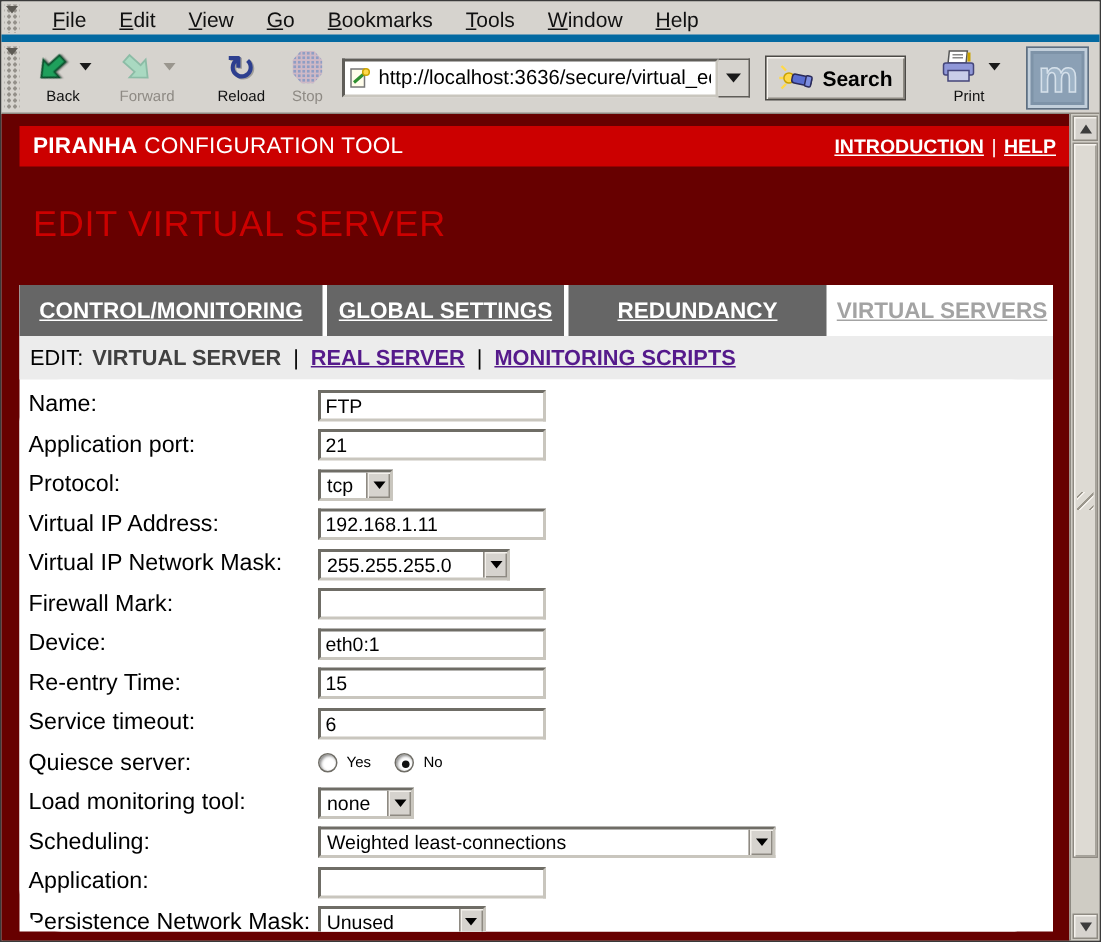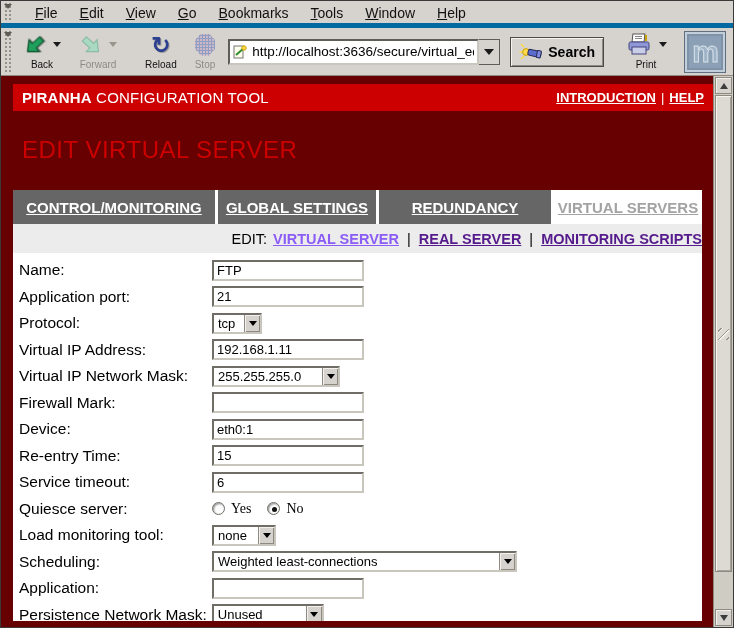--- a/index.html
+++ b/index.html
@@ -86,27 +86,27 @@
   .tabs { display:flex; background:#fff; height:34px; }
   .tab { background:#666666; color:#fff; font-size:15px; font-weight:bold;
          display:flex; align-items:center; justify-content:center; text-decoration:underline;
          margin-right:3px; cursor:pointer; }
   .tab:nth-child(1){ width:202px; }
   .tab:nth-child(2){ width:158px; }
   .tab:nth-child(3){ width:172px; }
   .tab.active { background:#ffffff; color:#a3a3a3; flex:1; margin-right:0; }
 
   .subnav { height:29px; background:#ececec; display:flex; align-items:center;
-            font-size:14.5px; padding-left:7px; color:#000;justify-content:flex-end; }
+            font-size:14.5px; padding-left:7px; color:#000; }
   .subnav .prefix { margin-right:6px; }
-  .subnav .cur { color:#8b5cf6; font-weight:bold; text-decoration:underline; }
+  .subnav .cur { color:#404040; font-weight:bold; }
   .subnav .sep { margin:0 8px; }
   .subnav a { color:#551a8b; font-weight:bold; text-decoration:underline; cursor:pointer; }
 
-  .form { flex:1; padding-top:4px; overflow:hidden; background:#fff; }
+  .form { flex:1; padding-top:4px; overflow:hidden; background:#fff;border-radius:28px; }
   .frow { height:26.5px; display:flex; align-items:center; padding-left:6px; }
   .flabel { width:193px; font-size:15.5px; color:#000; flex:none; }
   .frow.autolabel .flabel { width:auto; margin-right:5px; }
 
   .tinput { width:152px; height:21px; background:#fff; border:2px solid;
             border-color:#6f6d66 #c9c6be #c9c6be #6f6d66;
             font-size:13px; font-family:"Liberation Sans",sans-serif; padding:0 3px; color:#000; }
 
   .fselect { height:21px; display:flex; background:#fff; border:2px solid;
              border-color:#6f6d66 #c9c6be #c9c6be #6f6d66; cursor:pointer; }
@@ -117,21 +117,21 @@
   .fselect .fsel-btn .sel-caret { width:0; height:0; border-left:4px solid transparent;
              border-right:4px solid transparent; border-top:5px solid #000; }
   .w50 { width:50px; } .w128 { width:128px; } .w64 { width:64px; } .w305 { width:305px; } .w112 { width:112px; }
 
   .radio-group { display:flex; align-items:center; }
   .radio { width:13px; height:13px; border-radius:50%; background:#fff; border:1px solid #6f6d66;
            box-shadow: inset 1px 1px 2px rgba(0,0,0,.45), inset -1px -1px 0 #fff;
            margin-right:6px; position:relative; cursor:pointer; flex:none; }
   .radio.checked::after { content:""; position:absolute; left:3.5px; top:3.5px; width:5px; height:5px;
            border-radius:50%; background:#111; }
-  .radio-label { font-size:14px; margin-right:16px;font-family:Liberation Serif, serif; }
+  .radio-label { font-size:10px; margin-right:16px; }
 
   
   .vscroll { width:20px; background:#cfccc4; border-left:1px solid #8e8a82; position:relative; flex:none; }
   .sbtn { position:absolute; left:1px; right:1px; height:17px; background:#d6d3ce;
           border:1px solid #8e8a82; box-shadow: inset 1px 1px 0 #f4f1ec;
           display:flex; align-items:center; justify-content:center; }
   .sbtn.up { top:1px; } .sbtn.down { bottom:1px; }
   .tri-up { width:0; height:0; border-left:4px solid transparent; border-right:4px solid transparent;
             border-bottom:6px solid #3c3c3c; }
   .tri-down { width:0; height:0; border-left:4px solid transparent; border-right:4px solid transparent;

